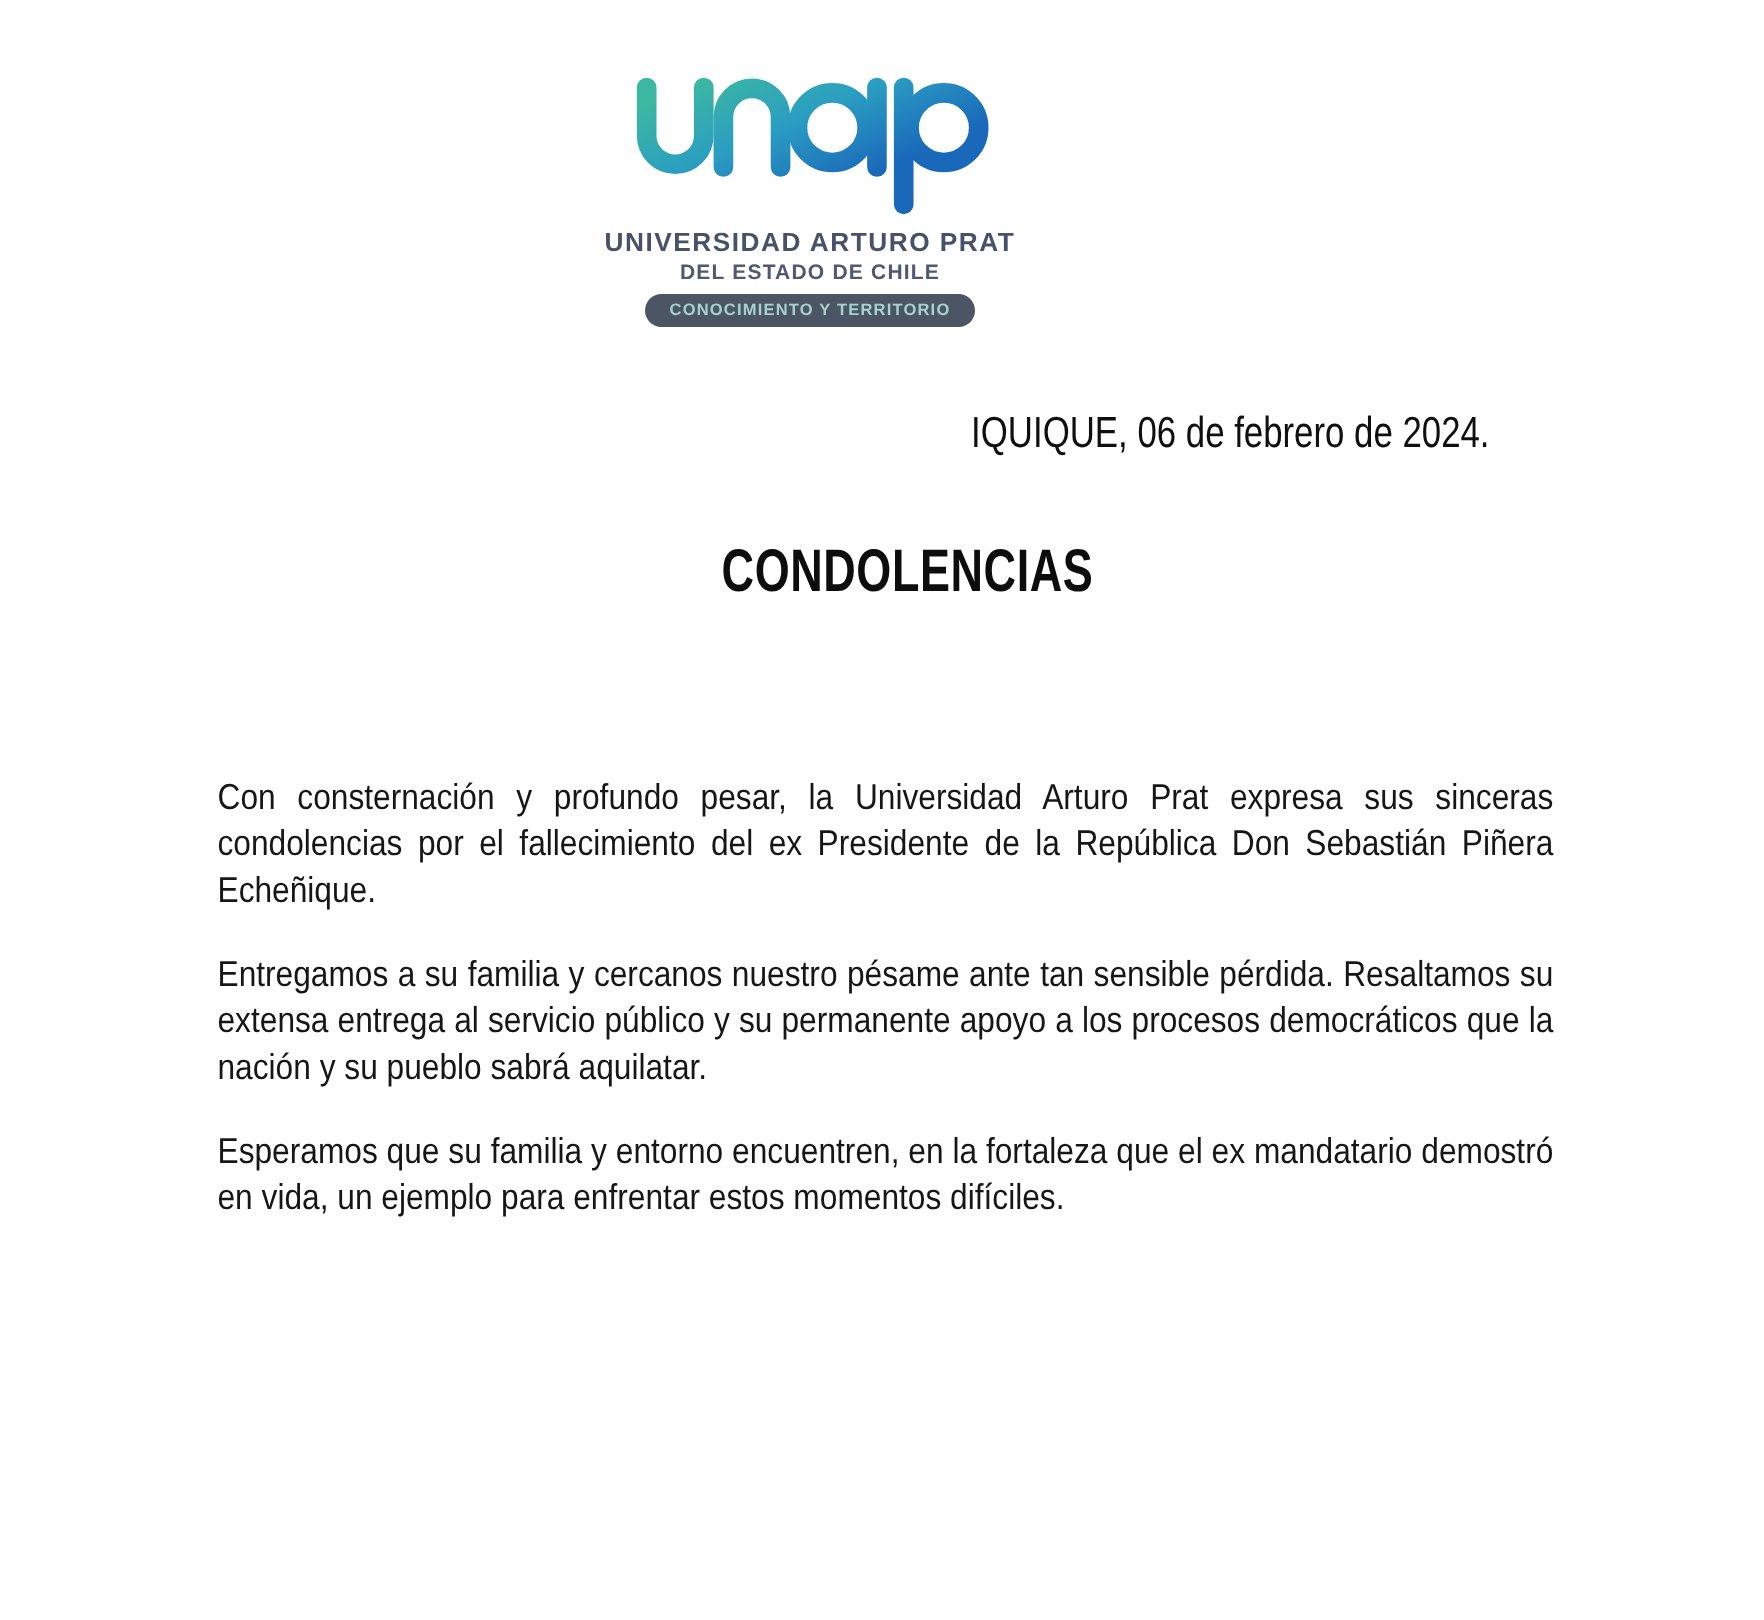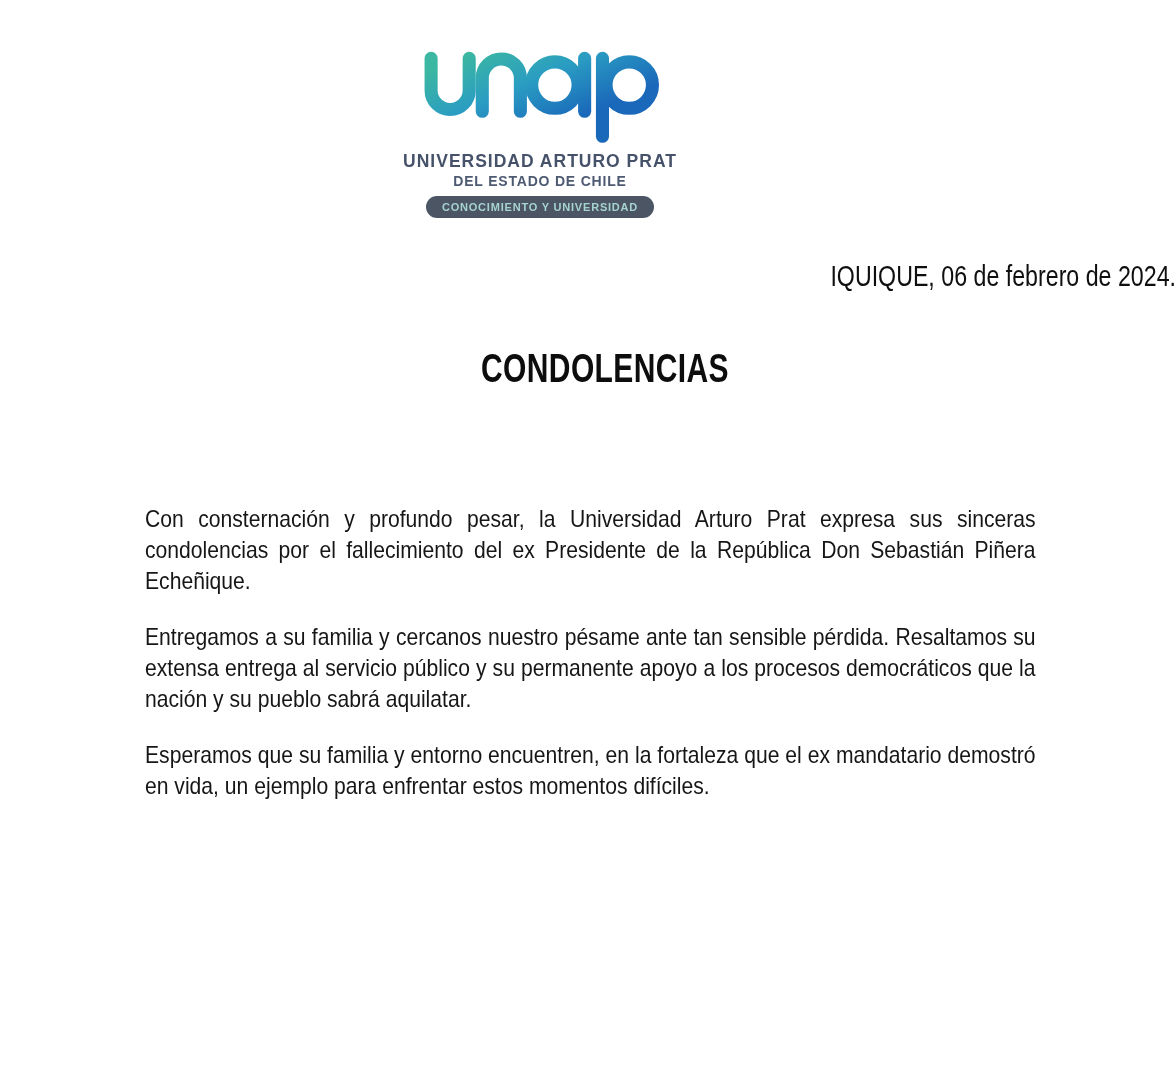--- a/index.html
+++ b/index.html
@@ -53,22 +53,23 @@
     font-size:11px;
     font-weight:bold;
     letter-spacing:0.8px;
     line-height:22px;
     padding:0 16px;
     border-radius:12px;
   }
 
   
   .dateline {
-    margin-top:41px;
+    margin-top:54px;
     text-align:right;
+    padding-right:183px;
     font-size:29px;
     line-height:34px;
     color:#0f0f0f;
   }
   .dateline .squeeze {
     display:inline-block;
     transform:scaleX(0.8);
     transform-origin:right center;
     white-space:nowrap;
   }
@@ -146,21 +147,21 @@
 
         <circle cx="230" cy="59" r="39"></circle>
         <path d="M280,14 V103"></path>
 
         <path d="M310,14 V145"></path>
         <circle cx="355" cy="59" r="39"></circle>
       </g>
     </svg>
     <div class="uni-name">UNIVERSIDAD ARTURO PRAT</div>
     <div class="uni-sub">DEL ESTADO DE CHILE</div>
-    <div><span class="tagline-pill">CONOCIMIENTO Y UNIVERSIDAD</span></div>
+    <div><span class="tagline-pill">CONOCIMIENTO Y TERRITORIO</span></div>
   </header>
 
   <div class="dateline">
     <span class="squeeze">IQUIQUE, 06 de febrero de 2024.</span>
   </div>
 
   <h1 class="letter-title">CONDOLENCIAS</h1>
 
   <section class="letter-body">
     <p>Con consternación y profundo pesar, la Universidad Arturo Prat expresa sus sinceras condolencias por el fallecimiento del ex Presidente de la República Don Sebastián Piñera Echeñique.</p>

